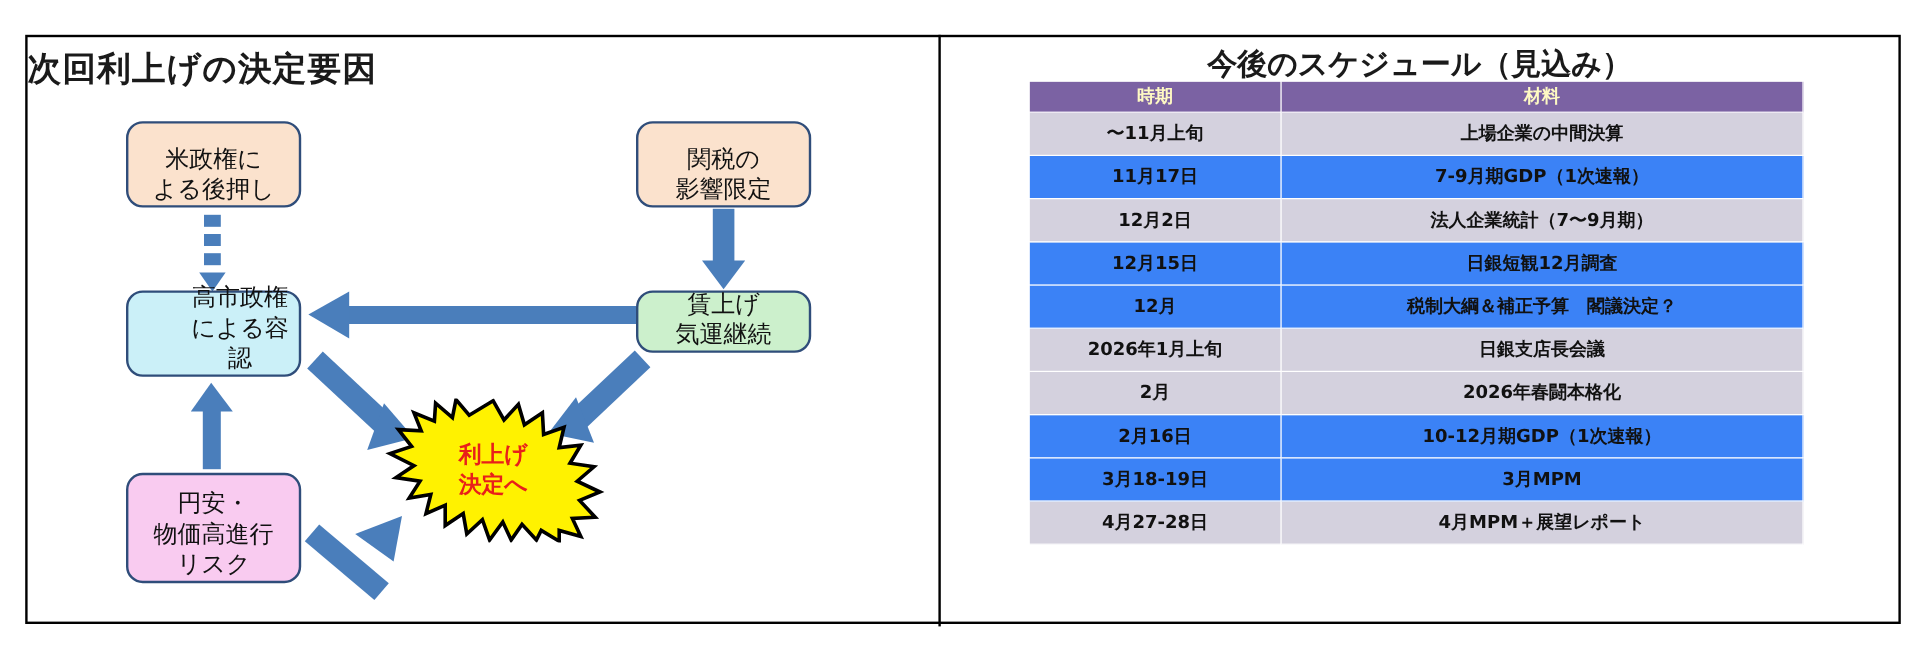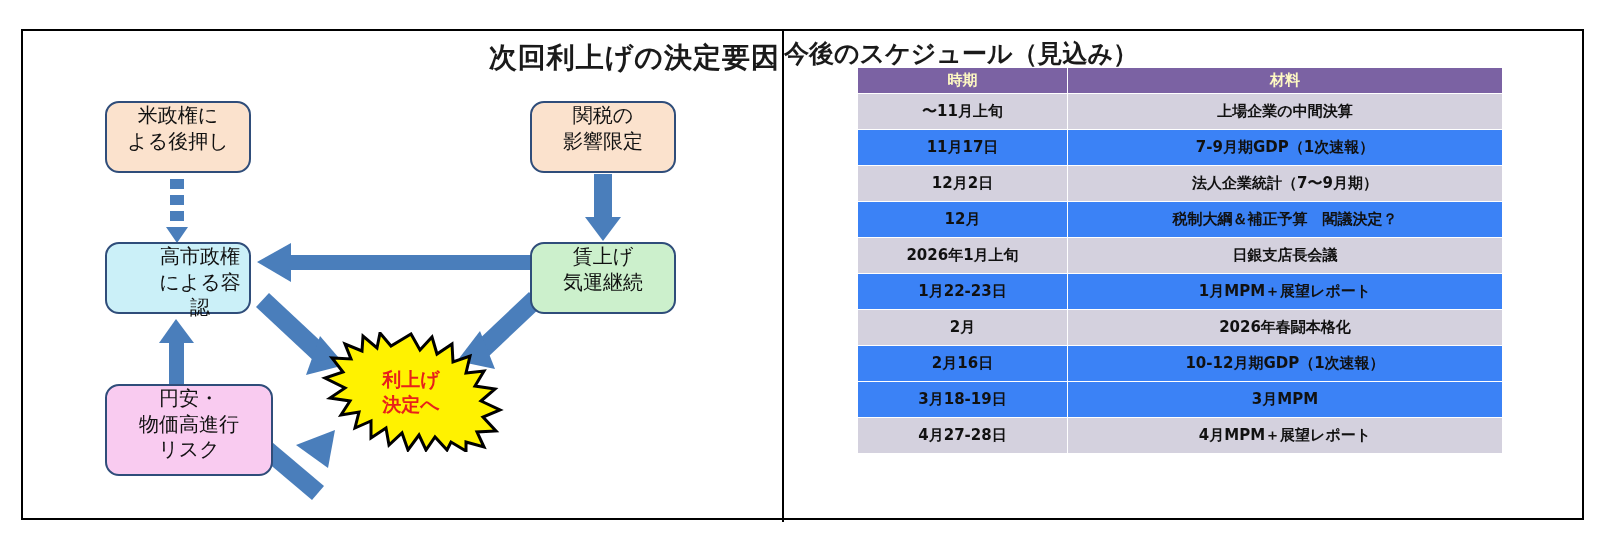--- a/index.html
+++ b/index.html
@@ -6,55 +6,55 @@
   body{width:1604px;height:552px;font-family:"Liberation Sans","DejaVu Sans",sans-serif;position:relative;overflow:hidden;}
 
   #root{position:absolute;left:0;top:0;width:1604px;height:552px;}
 
   
   .frame{position:absolute;left:21px;top:29px;width:1563px;height:491px;border:2px solid #000;box-sizing:border-box;background:#fff;}
   .vdivider{position:absolute;left:782px;top:29px;width:2px;height:493px;background:#000;}
 
   
   .left-panel{position:absolute;left:23px;top:31px;width:757px;height:487px;}
-  .left-title{position:absolute;left:0;top:8px;width:757px;text-align:right;
+  .left-title{position:absolute;left:0;top:8px;width:757px;text-align:left;
       font-size:28px;font-weight:bold;color:#1a1a1a;letter-spacing:1px;
       font-family:"DejaVu Sans","Liberation Sans",sans-serif;}
 
   .node{position:absolute;box-sizing:border-box;border:2px solid #2F4D7A;border-radius:14px;
-        display:flex;align-items:flex-start;justify-content:center;text-align:center;
+        display:flex;align-items:flex-end;justify-content:center;text-align:center;
         font-size:20px;line-height:1.28;color:#111;white-space:pre-line;
         font-family:"DejaVu Sans","Liberation Sans",sans-serif;}
 
   .node-us     {left:82px;  top:70px;  width:146px;height:72px; background:#FBE2CD;}
   .node-tariff {left:507px; top:70px;  width:146px;height:72px; background:#FBE2CD;}
   .node-takaichi{left:82px; top:211px; width:146px;height:72px; background:#CBF0F8;padding-left:44px;}
-  .node-wage   {left:507px; top:211px; width:146px;height:72px; background:#CCF0CC;}
-  .node-yen    {left:82px;  top:353px; width:168px;height:92px; background:#F9CBF0;}
+  .node-wage   {left:507px; top:211px; width:146px;height:52px; background:#CCF0CC;}
+  .node-yen    {left:82px;  top:363px; width:146px;height:92px; background:#F9CBF0;}
 
   
   .arrow{position:absolute;}
   .arrow svg{display:block;overflow:visible;}
 
   
   .dots{position:absolute;left:143px;top:148px;width:22px;height:60px;}
   .dots i{display:block;width:14px;height:10px;margin:0 auto 6px auto;background:#4A7EBB;}
   .dots .head{width:0;height:0;margin:0 auto;border-left:11px solid transparent;border-right:11px solid transparent;border-top:16px solid #4A7EBB;}
 
   
   .burst{position:absolute;left:295px;top:301px;width:186px;height:120px;}
   .burst svg{display:block;}
   .burst-label{position:absolute;left:0;top:0;width:186px;height:120px;display:flex;
       flex-direction:column;align-items:center;justify-content:center;
       color:#E8201A;font-weight:bold;font-size:19px;line-height:1.32;white-space:pre-line;
       text-align:left;font-family:"DejaVu Sans","Liberation Sans",sans-serif;}
 
   
   .right-panel{position:absolute;left:784px;top:31px;width:798px;height:487px;}
-  .right-title{position:absolute;left:0;top:6px;width:798px;text-align:left;
+  .right-title{position:absolute;left:0;top:6px;width:798px;text-align:center;
       font-size:25px;font-weight:bold;color:#1a1a1a;
       font-family:"DejaVu Sans","Liberation Sans",sans-serif;}
 
   table.schedule{position:absolute;left:73px;top:36px;width:645px;border-collapse:collapse;
       table-layout:fixed;}
   table.schedule th{background:#7B62A3;color:#fef9c3;font-size:15px;font-weight:bold;
       height:25px;padding:0;text-align:center;border:1px solid #ffffff;
       font-family:"DejaVu Sans","Liberation Sans",sans-serif;}
   table.schedule td{font-size:15px;font-weight:bold;height:27px;padding:4px;text-align:center;
       border:1px solid #ffffff;color:#111;
@@ -173,30 +173,30 @@
           </tr>
           <tr class="shade-b">
             <td class="cell-period">11月17日</td>
             <td class="cell-material">7-9月期GDP（1次速報）</td>
           </tr>
           <tr class="shade-a">
             <td class="cell-period">12月2日</td>
             <td class="cell-material">法人企業統計（7〜9月期）</td>
           </tr>
           <tr class="shade-b">
+            <td class="cell-period">12月15日</td>
+            <td class="cell-material">日銀短観12月調査</td>
+          </tr>
+          <tr class="shade-b">
             <td class="cell-period red">12月</td>
             <td class="cell-material red">税制大綱＆補正予算　閣議決定？</td>
           </tr>
           <tr class="shade-a">
             <td class="cell-period red">2026年1月上旬</td>
             <td class="cell-material red">日銀支店長会議</td>
-          </tr>
-          <tr class="shade-b">
-            <td class="cell-period blue">1月22-23日</td>
-            <td class="cell-material blue">1月MPM＋展望レポート</td>
           </tr>
           <tr class="shade-a">
             <td class="cell-period">2月</td>
             <td class="cell-material">2026年春闘本格化</td>
           </tr>
           <tr class="shade-b">
             <td class="cell-period">2月16日</td>
             <td class="cell-material">10-12月期GDP（1次速報）</td>
           </tr>
           <tr class="shade-b">

